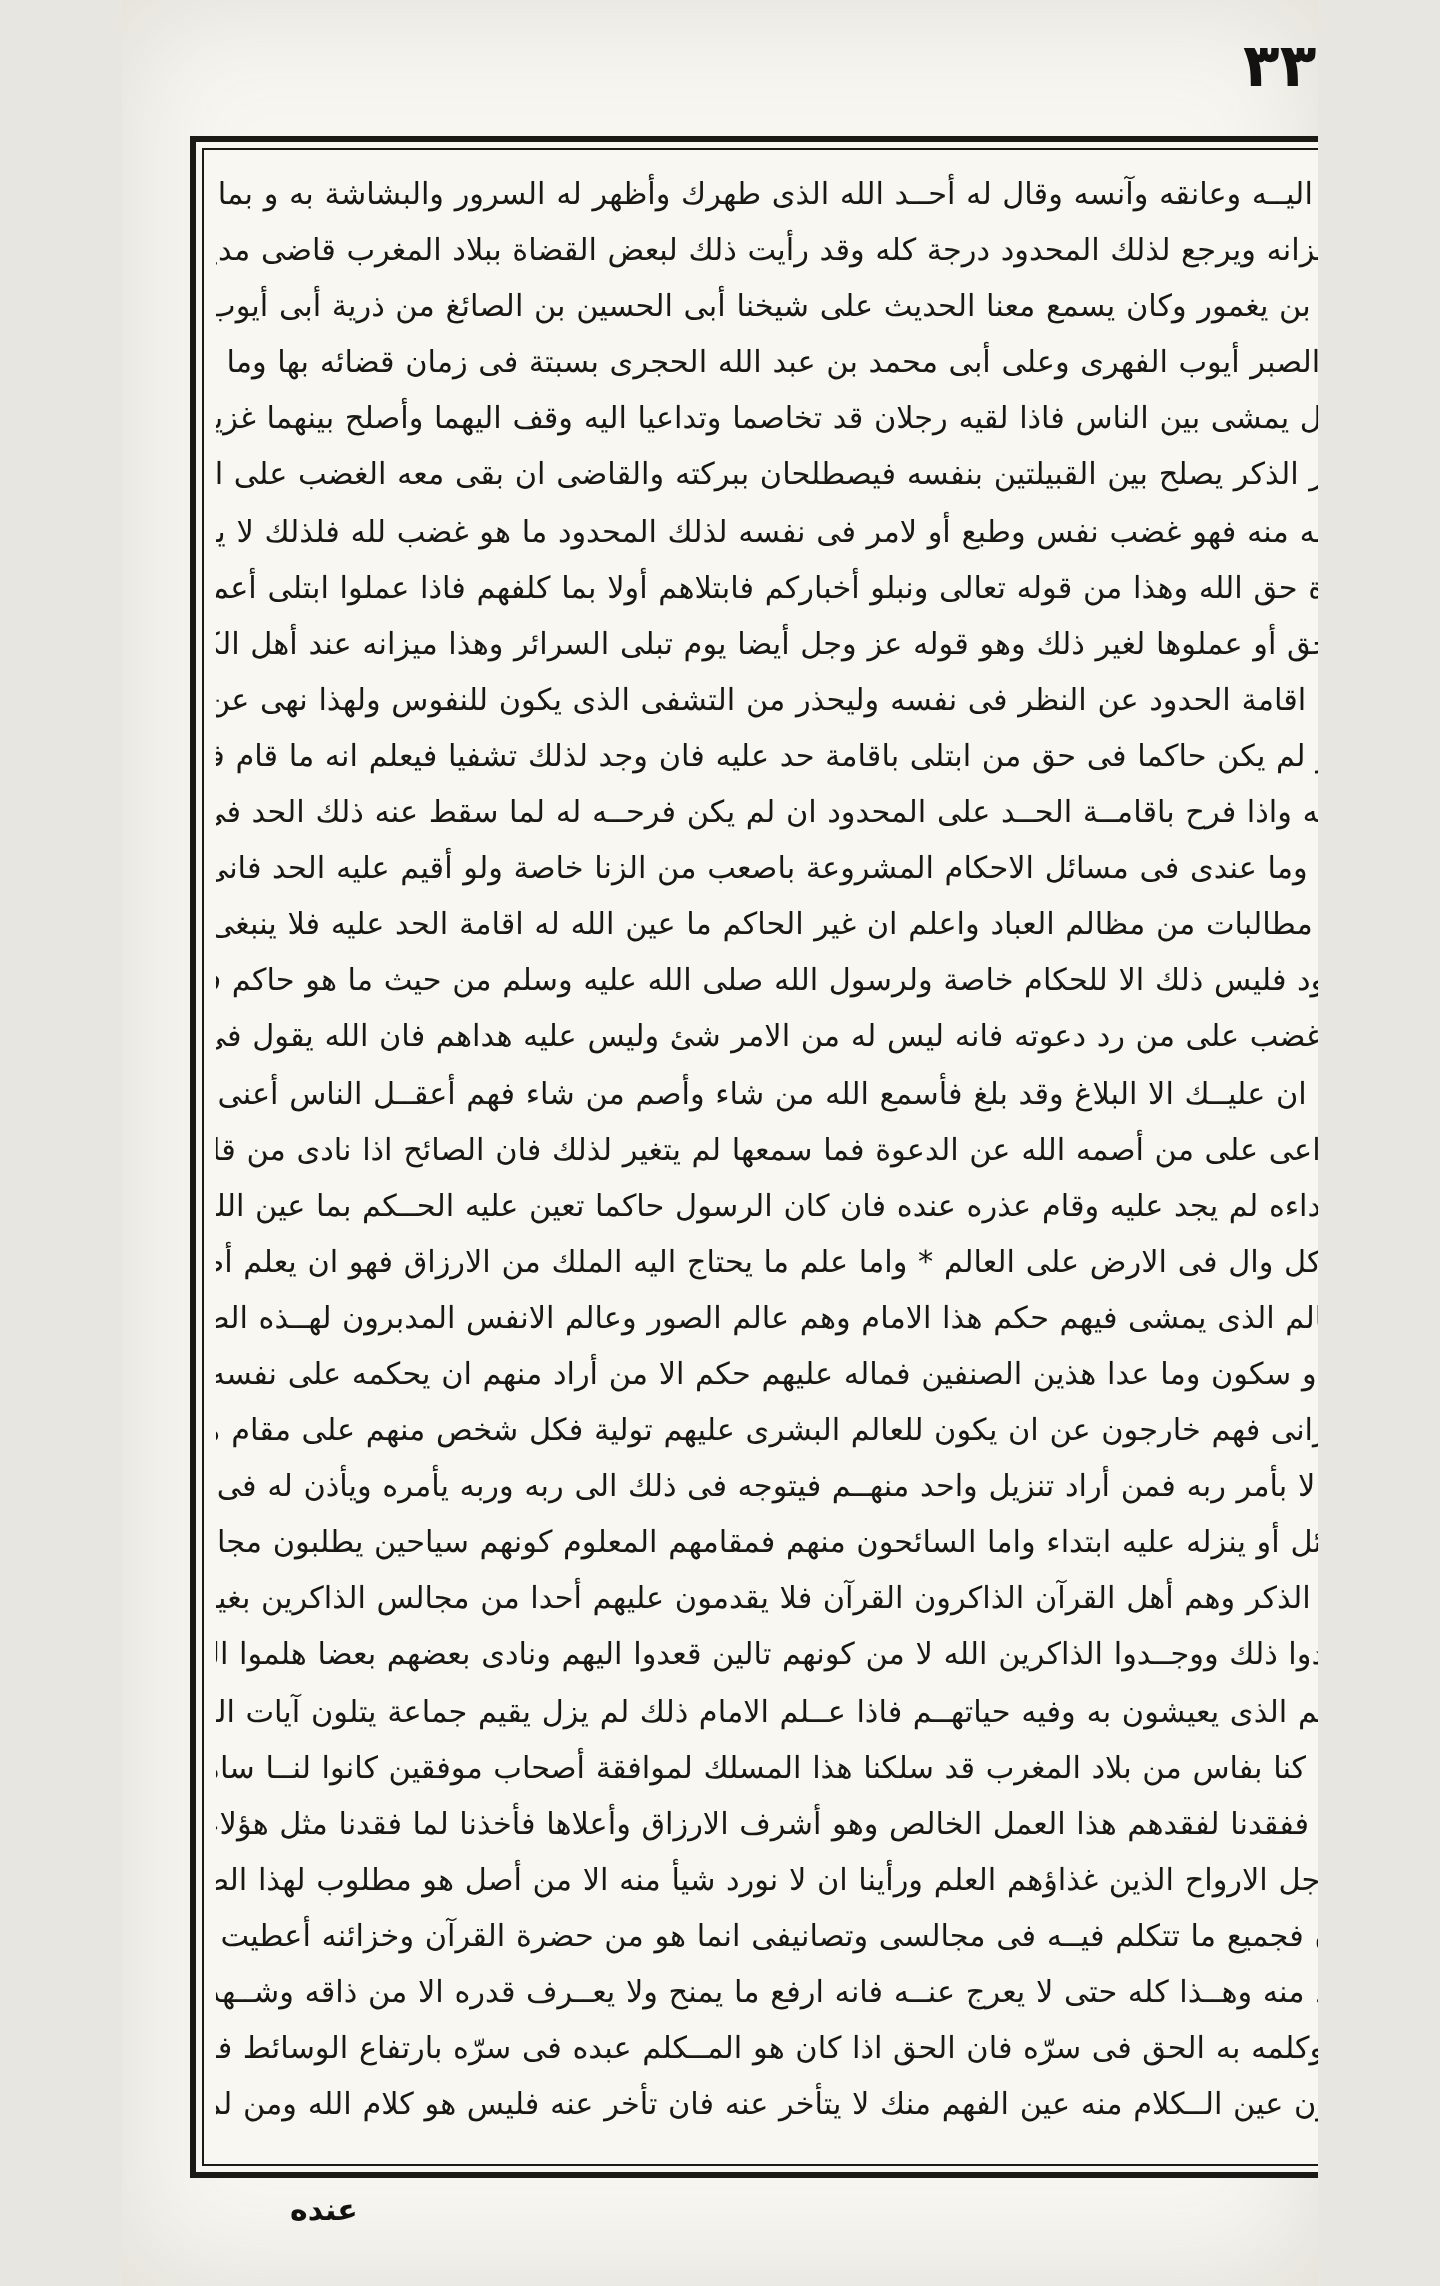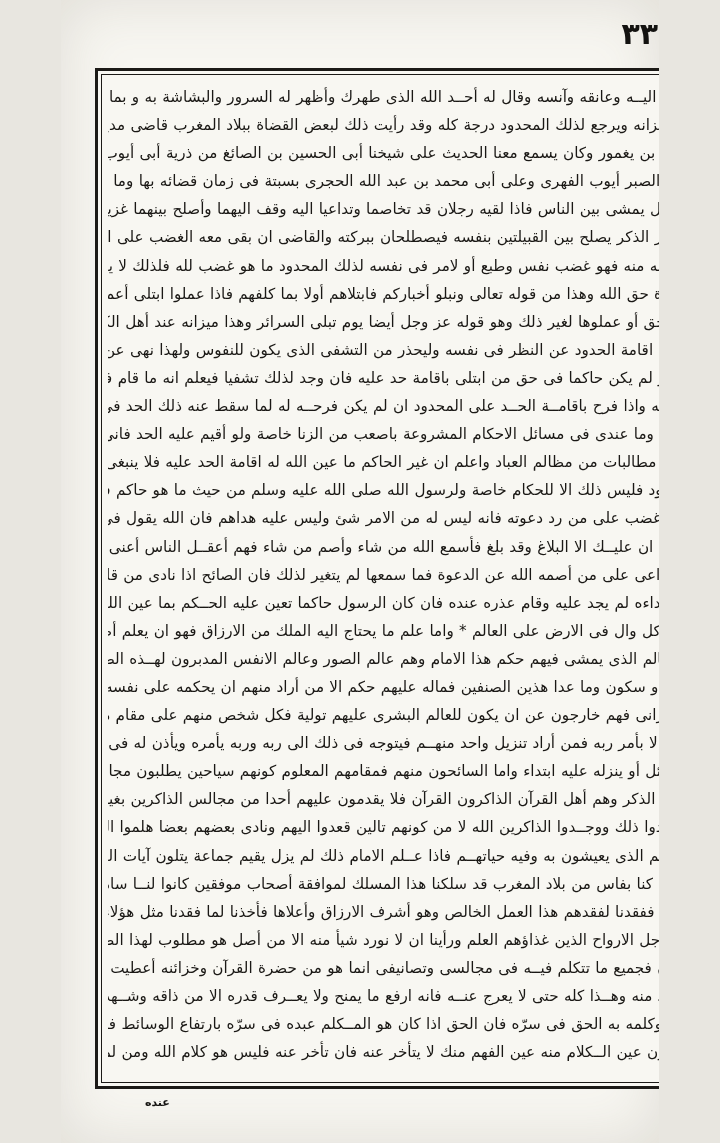--- a/index.html
+++ b/index.html
@@ -66,21 +66,21 @@
     text-align: justify;
     text-align-last: justify;
     -moz-text-align-last: justify;
     word-spacing: 0.5px;
     color: #1a1815;
   }
   .catchword {
     position: absolute;
     top: 1096px;
     left: 84px;
-    font-size: 11px;
+    font-size: 15px;
     font-weight: 700;
     direction: rtl;
     color: #131210;
   }
 </style>
 </head>
 <body>
 
 <div class="scan">
 

